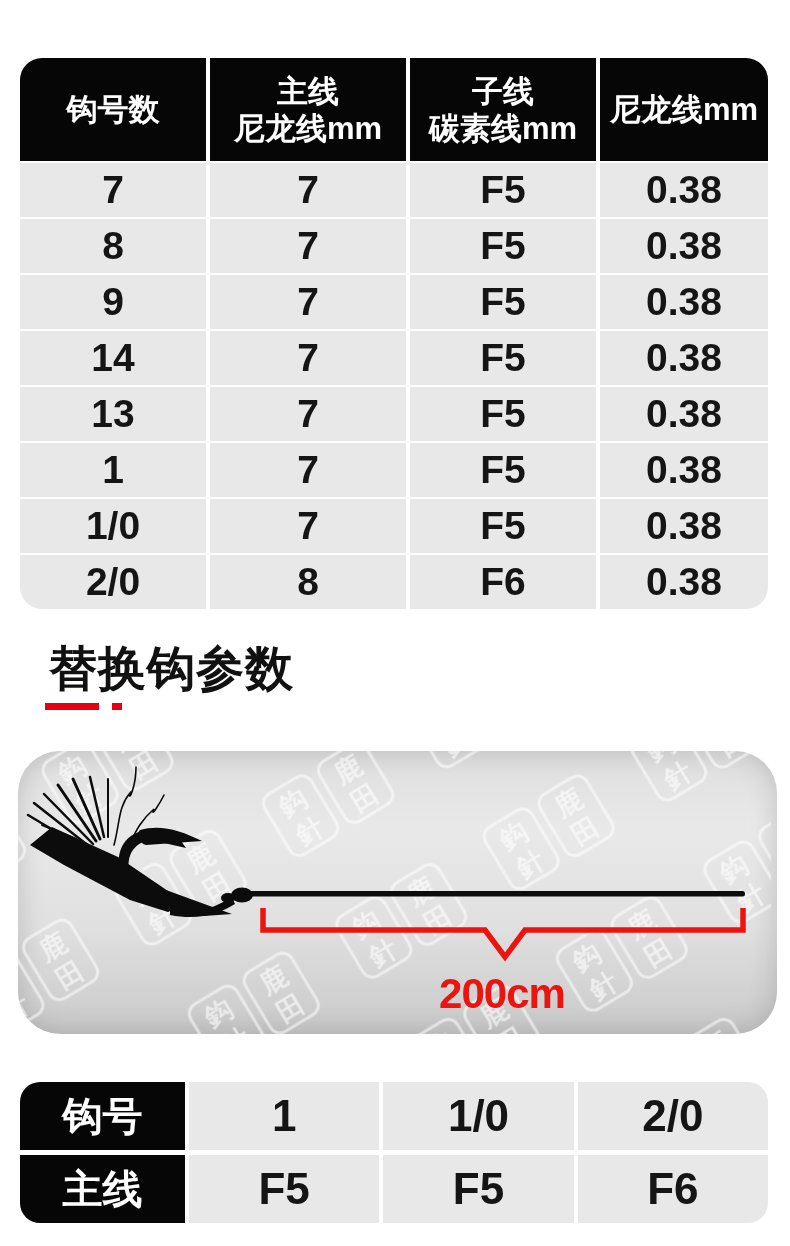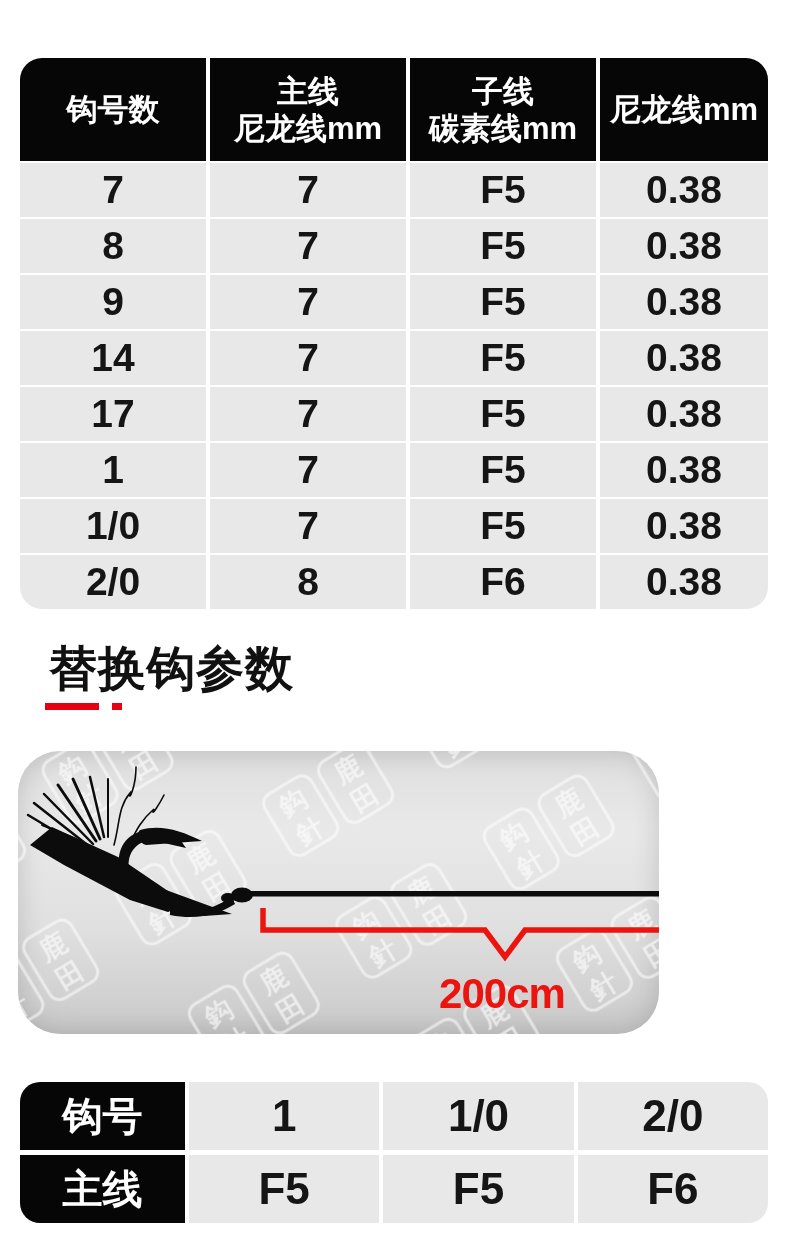--- a/index.html
+++ b/index.html
@@ -35,21 +35,21 @@
   .sec-title{
     position:absolute;left:40px;top:628px;margin:9px;
     font-size:48px;font-weight:700;color:#111;letter-spacing:1px;
   }
   .sec-underline{position:absolute;left:45px;top:703px;display:flex;gap:13px;}
   .sec-underline .bar{width:54px;height:7px;background:#e60012;display:block;}
   .sec-underline .dot{width:10px;height:7px;background:#e60012;display:block;}
 
   
   .panel{
-    position:absolute;left:18px;top:751px;width:641px;height:283px;
+    position:absolute;left:18px;top:751px;width:759px;height:283px;
     border-radius:42px;overflow:hidden;
     background:linear-gradient(180deg,#dedede 0%,#e9e9e9 28%,#e0e0e0 62%,#c9c9c9 100%);
     box-shadow:inset 0 0 28px rgba(0,0,0,0.16);
   }
   .panel svg.diagram{position:absolute;left:0;top:0;width:753px;height:283px;display:block;}
   .len-label{
     position:absolute;left:384px;top:219px;width:200px;
     text-align:center;font-size:42px;font-weight:700;color:#eb140f;letter-spacing:-1px;
   }
 
@@ -105,21 +105,21 @@
     <div class="cell">9</div>
     <div class="cell">7</div>
     <div class="cell">F5</div>
     <div class="cell">0.38</div>
 
     <div class="cell">14</div>
     <div class="cell">7</div>
     <div class="cell">F5</div>
     <div class="cell">0.38</div>
 
-    <div class="cell">17</div>
+    <div class="cell">13</div>
     <div class="cell">7</div>
     <div class="cell">F5</div>
     <div class="cell">0.38</div>
 
     <div class="cell">1</div>
     <div class="cell">7</div>
     <div class="cell">F5</div>
     <div class="cell">0.38</div>
 
     <div class="cell">1/0</div>

